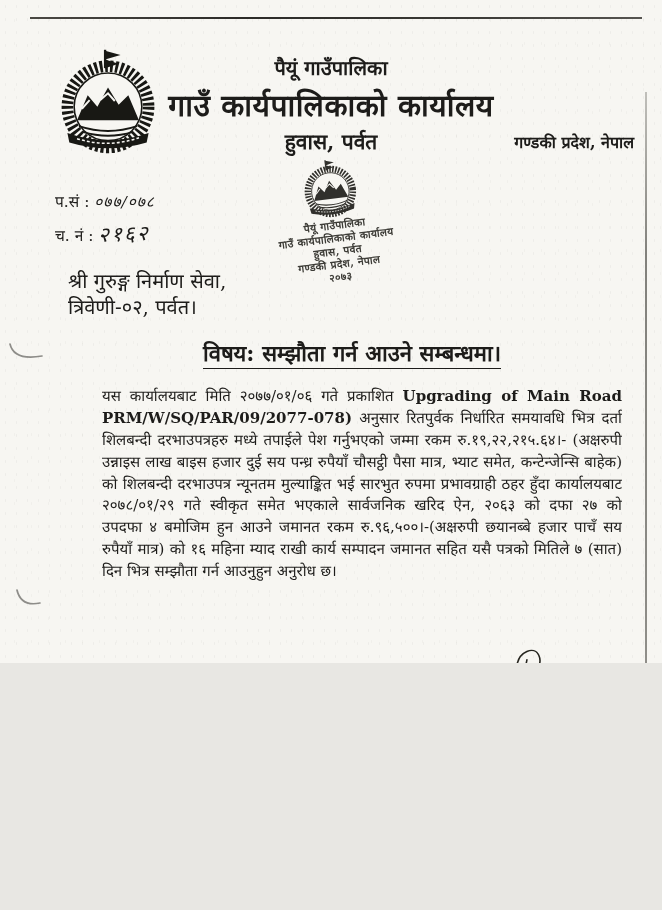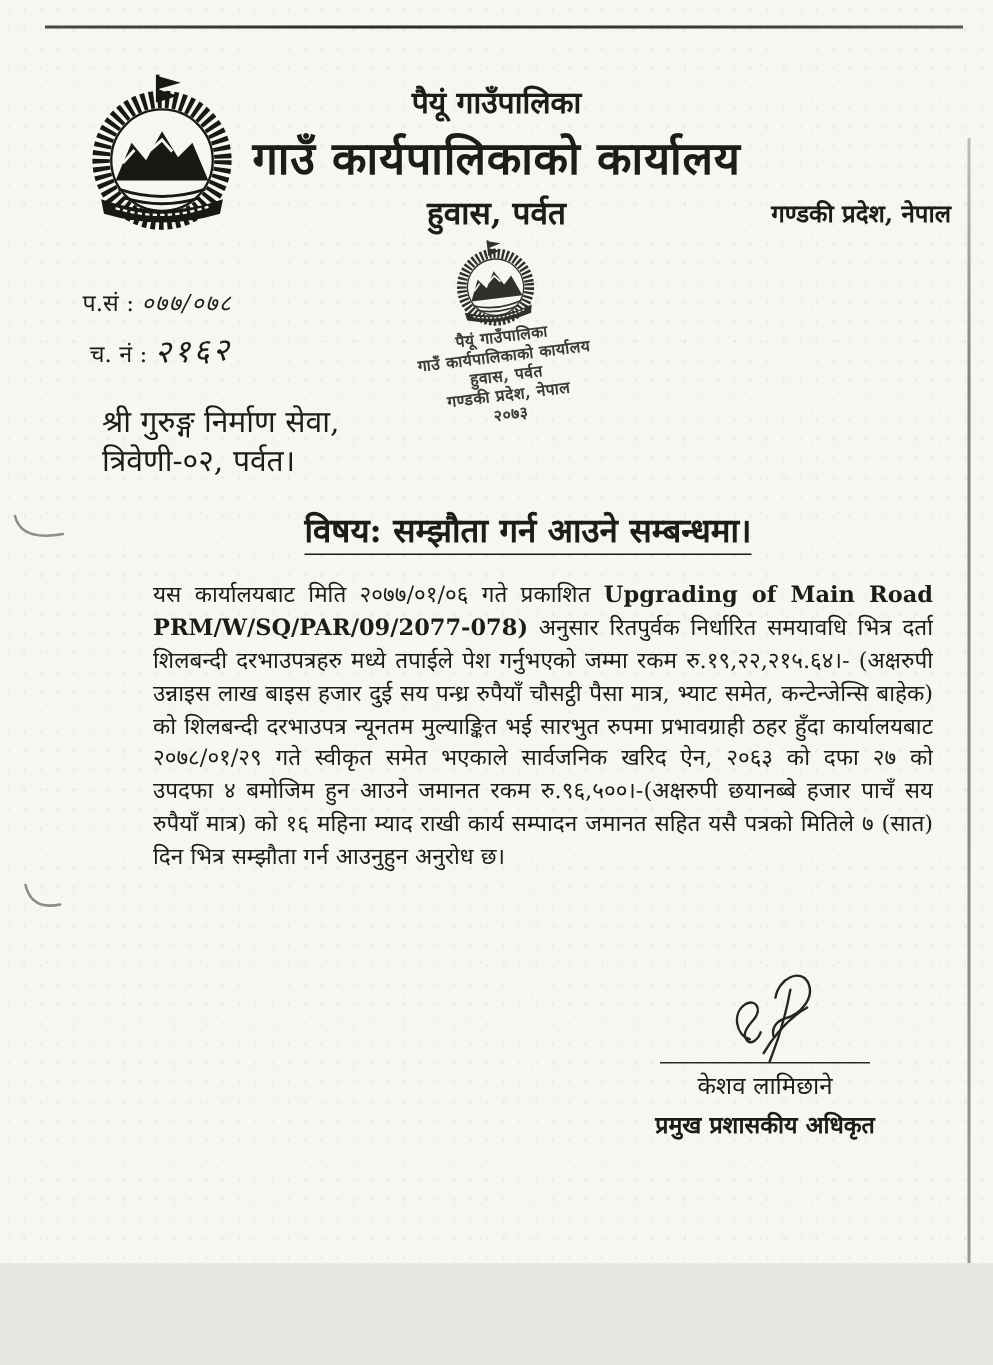--- a/index.html
+++ b/index.html
@@ -1,17 +1,17 @@
 <!DOCTYPE html>
 <html style="--ink: #1d1c1a; --paper: #f7f6f2; --stamp: #2f2e29;"><head>
 <meta charset="utf-8">
 <style>
   html,body{margin:0;padding:0;background:#e8e7e3;}
   .paper{
-    position:relative;width:662px;height:842px;overflow:hidden;
+    position:relative;width:662px;height:663px;overflow:hidden;
     background:var(--paper,#f7f6f2);
     background-image:
       radial-gradient(rgba(70,68,60,0.055) 0.8px, transparent 1px),
       radial-gradient(rgba(70,68,60,0.04) 0.7px, transparent 0.9px);
     background-size:11px 13px,17px 23px;
     background-position:0 0,6px 9px;
     color:var(--ink,#1d1c1a);
     font-family:"DejaVu Serif","Liberation Serif",serif;
   }
   
@@ -28,21 +28,21 @@
   
   .emblem{position:absolute;left:50px;top:44px;width:116px;height:114px;color:#181814;}
   .header-center{position:absolute;left:116px;top:54px;width:430px;
     display:flex;flex-direction:column;align-items:center;}
   .muni{font-size:20px;font-weight:700;white-space:nowrap;}
   .office{font-size:30px;font-weight:800;white-space:nowrap;margin-top:3px;letter-spacing:.5px;}
   .place{font-size:21px;font-weight:700;white-space:nowrap;margin-top:2px;}
   .province{position:absolute;right:28px;top:131px;font-size:16px;font-weight:700;white-space:nowrap;}
 
   
-  .refblock{position:absolute;left:55px;top:190px;font-size:15.5px;text-align:right;}
+  .refblock{position:absolute;left:55px;top:190px;font-size:15.5px;}
   .refline2{margin-top:7px;}
   .hand{font-style:italic;letter-spacing:1px;}
   .hand-big{font-style:italic;font-size:21px;letter-spacing:2px;display:inline-block;transform:rotate(-2deg);}
   .dateblock{position:absolute;left:468px;top:190px;font-size:15.5px;white-space:nowrap;}
   .dateblock .hand{font-size:16.5px;}
 
   
   .stamp{position:absolute;left:264px;top:158px;width:140px;
     display:flex;flex-direction:column;align-items:center;
     transform:rotate(-7deg);color:var(--stamp,#2f2e29);opacity:.93;}

